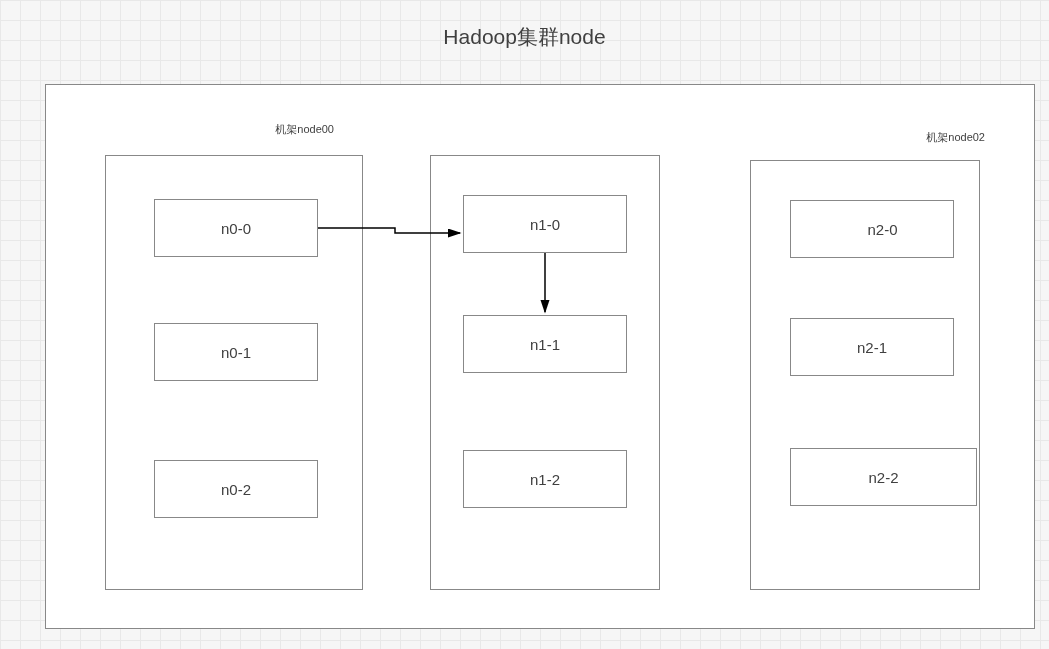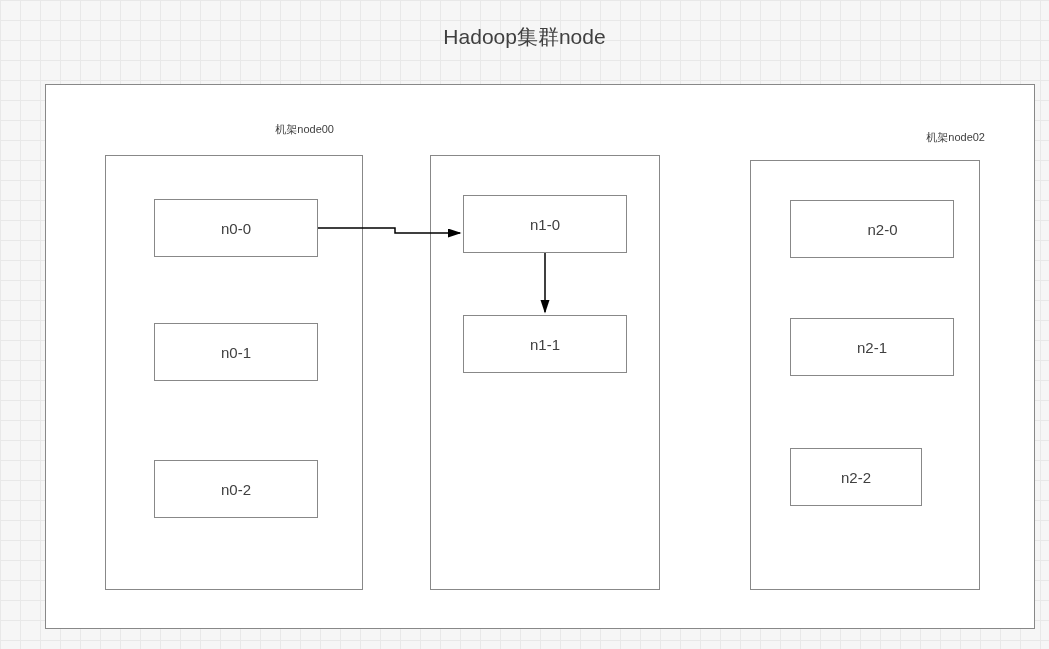--- a/index.html
+++ b/index.html
@@ -79,26 +79,27 @@
 
   <div class="rack-label" style="left:134px; top:122px;">机架node00</div>
   <div class="rack" style="left:105px; top:155px; width:258px; height:435px;"></div>
   <div class="node" style="left:154px; top:199px; width:164px; height:58px;">n0-0</div>
   <div class="node" style="left:154px; top:323px; width:164px; height:58px;">n0-1</div>
   <div class="node" style="left:154px; top:460px; width:164px; height:58px;">n0-2</div>
 
   <div class="rack" style="left:430px; top:155px; width:230px; height:435px;"></div>
   <div class="node" style="left:463px; top:195px; width:164px; height:58px;">n1-0</div>
   <div class="node" style="left:463px; top:315px; width:164px; height:58px;">n1-1</div>
+  <div class="node" style="left:463px; top:450px; width:164px; height:58px;">n1-2</div>
 
   <div class="rack-label" style="left:785px; top:130px;">机架node02</div>
   <div class="rack" style="left:750px; top:160px; width:230px; height:430px;"></div>
   <div class="node" style="left:790px; top:200px; width:164px; height:58px;padding-left:21px;">n2-0</div>
   <div class="node" style="left:790px; top:318px; width:164px; height:58px;">n2-1</div>
-  <div class="node" style="left:790px; top:448px; width:132px; height:58px;">n2-2</div>
+  <div class="node" style="left:790px; top:448px; width:187px; height:58px;">n2-2</div>
 
   <svg class="arrows">
     <defs>
       <marker id="ah" markerWidth="10" markerHeight="10" refX="8" refY="3" orient="auto" markerUnits="strokeWidth">
         <path d="M0,0 L0,6 L9,3 z" fill="#000"></path>
       </marker>
     </defs>
 
     <path d="M318,228 L395,228 L395,233 L460,233" stroke="#000" stroke-width="1.5" fill="none" marker-end="url(#ah)"></path>
 

